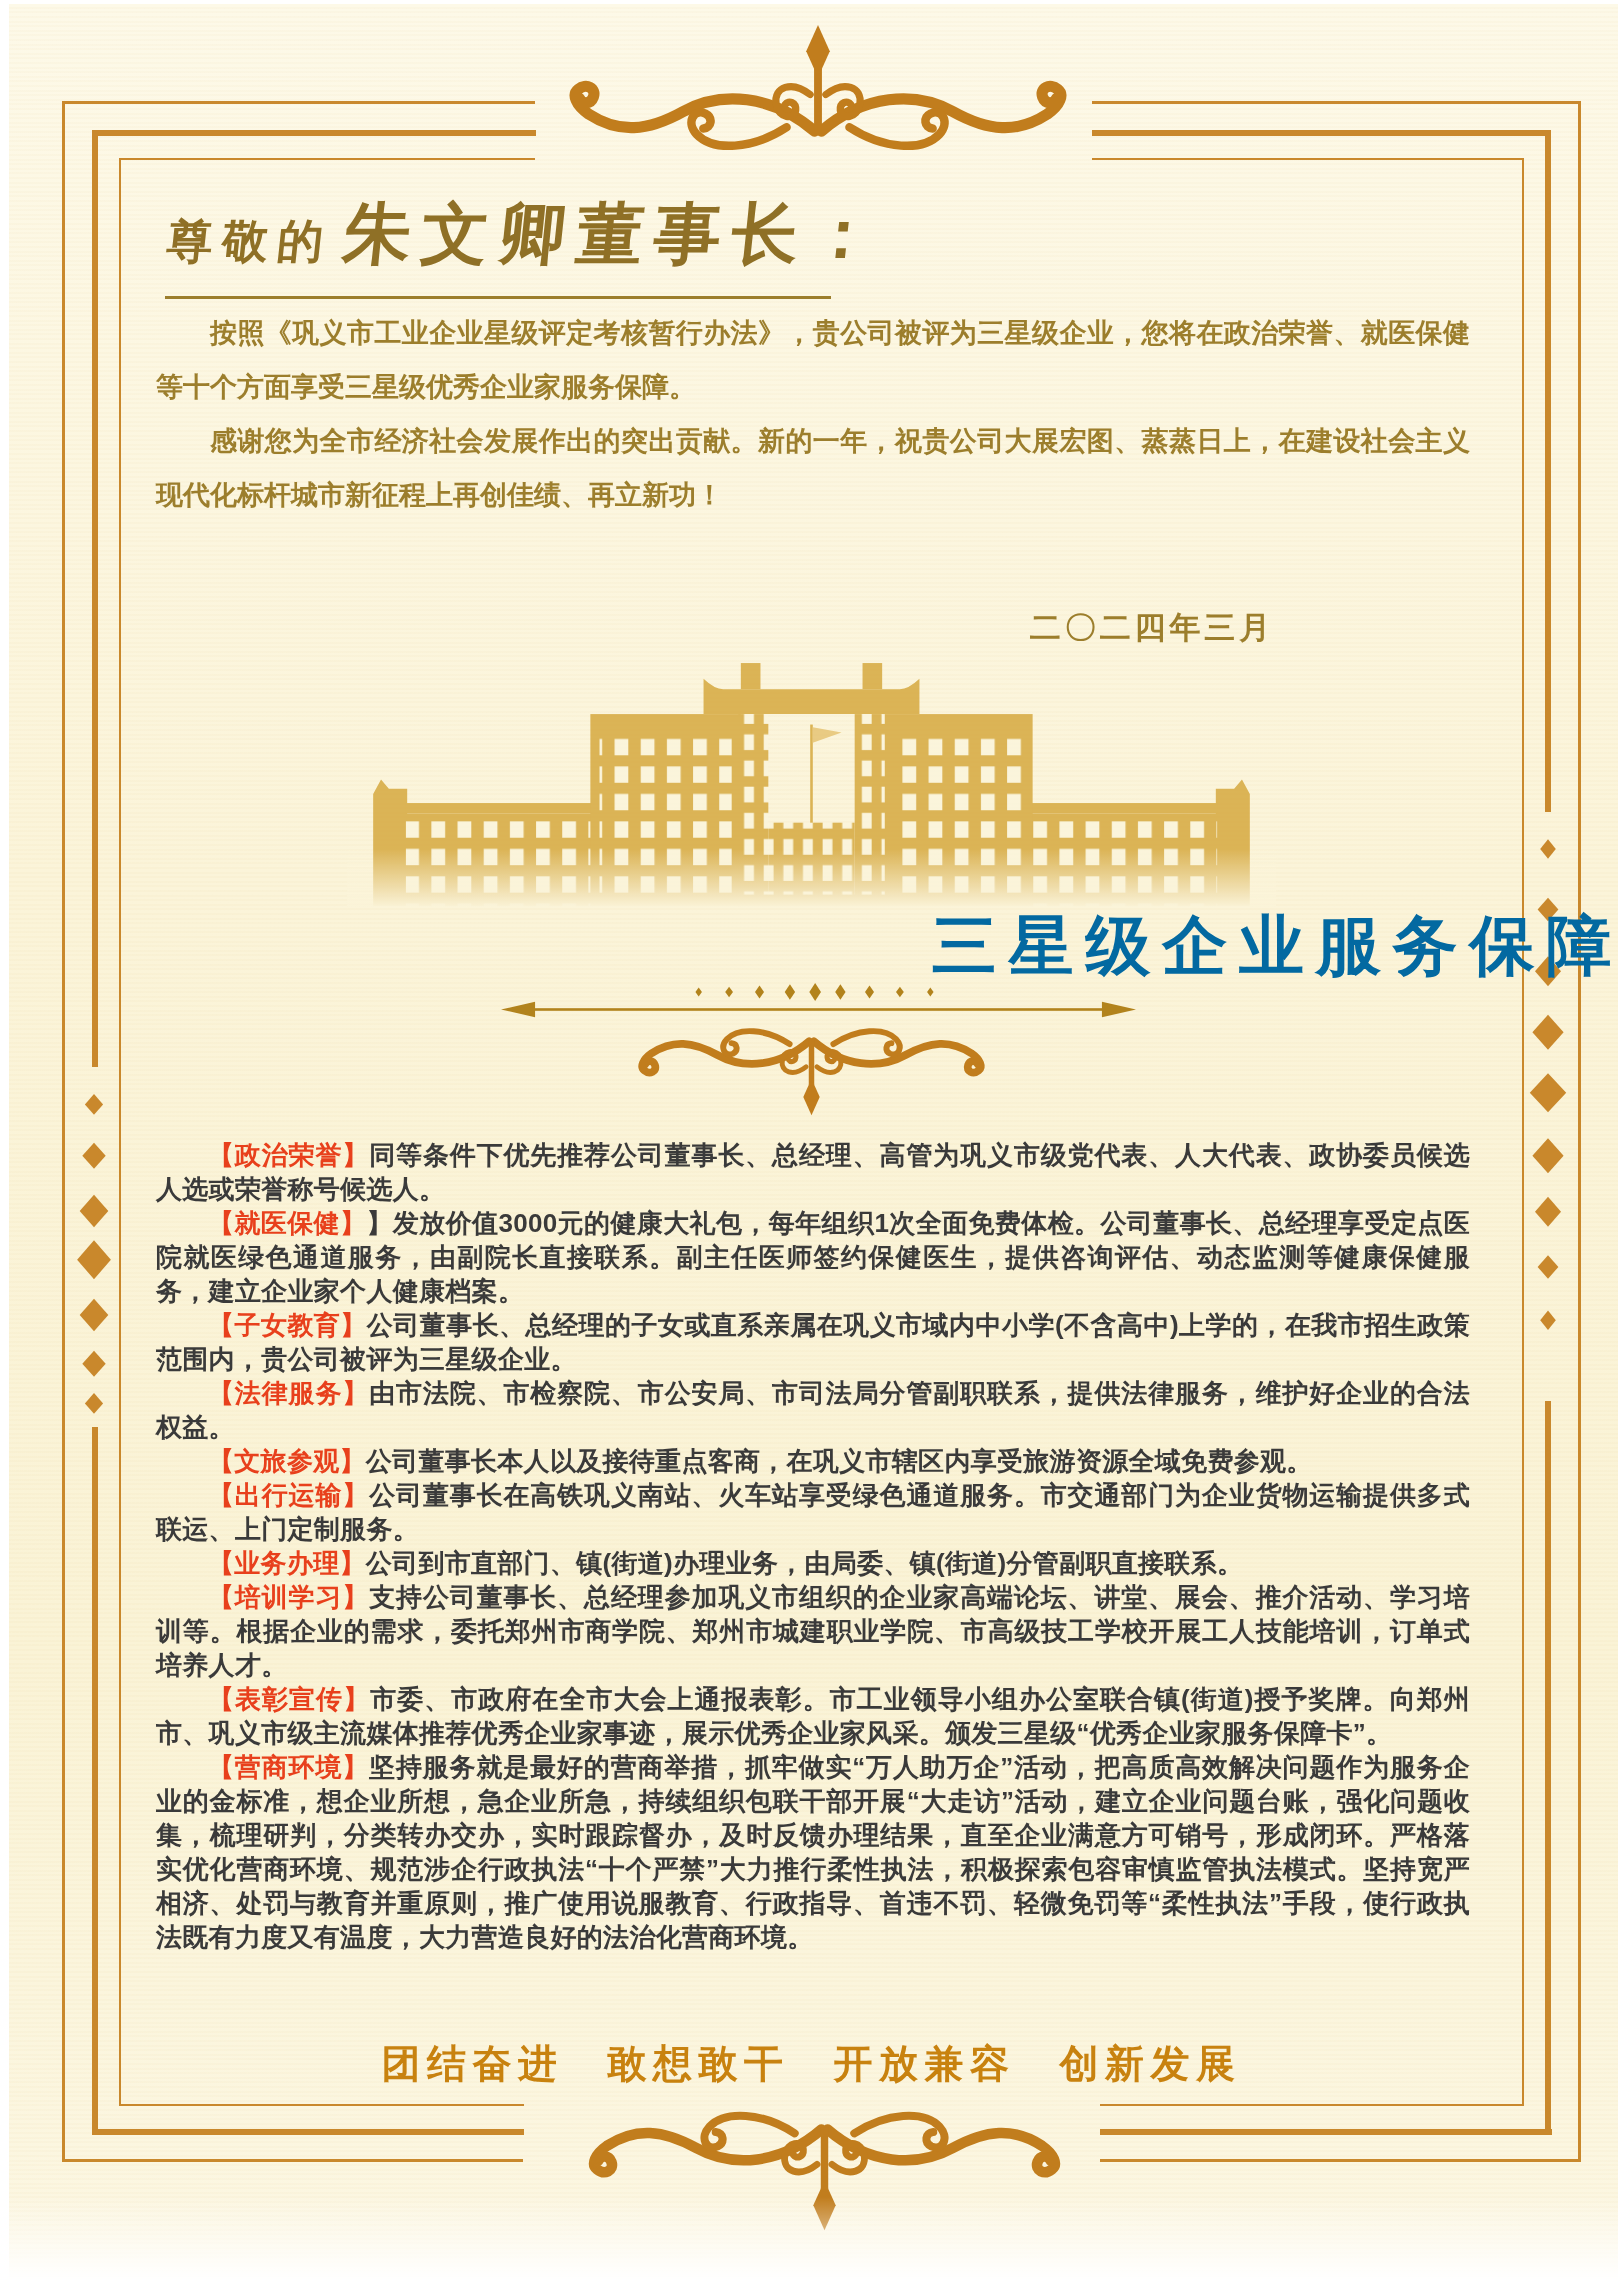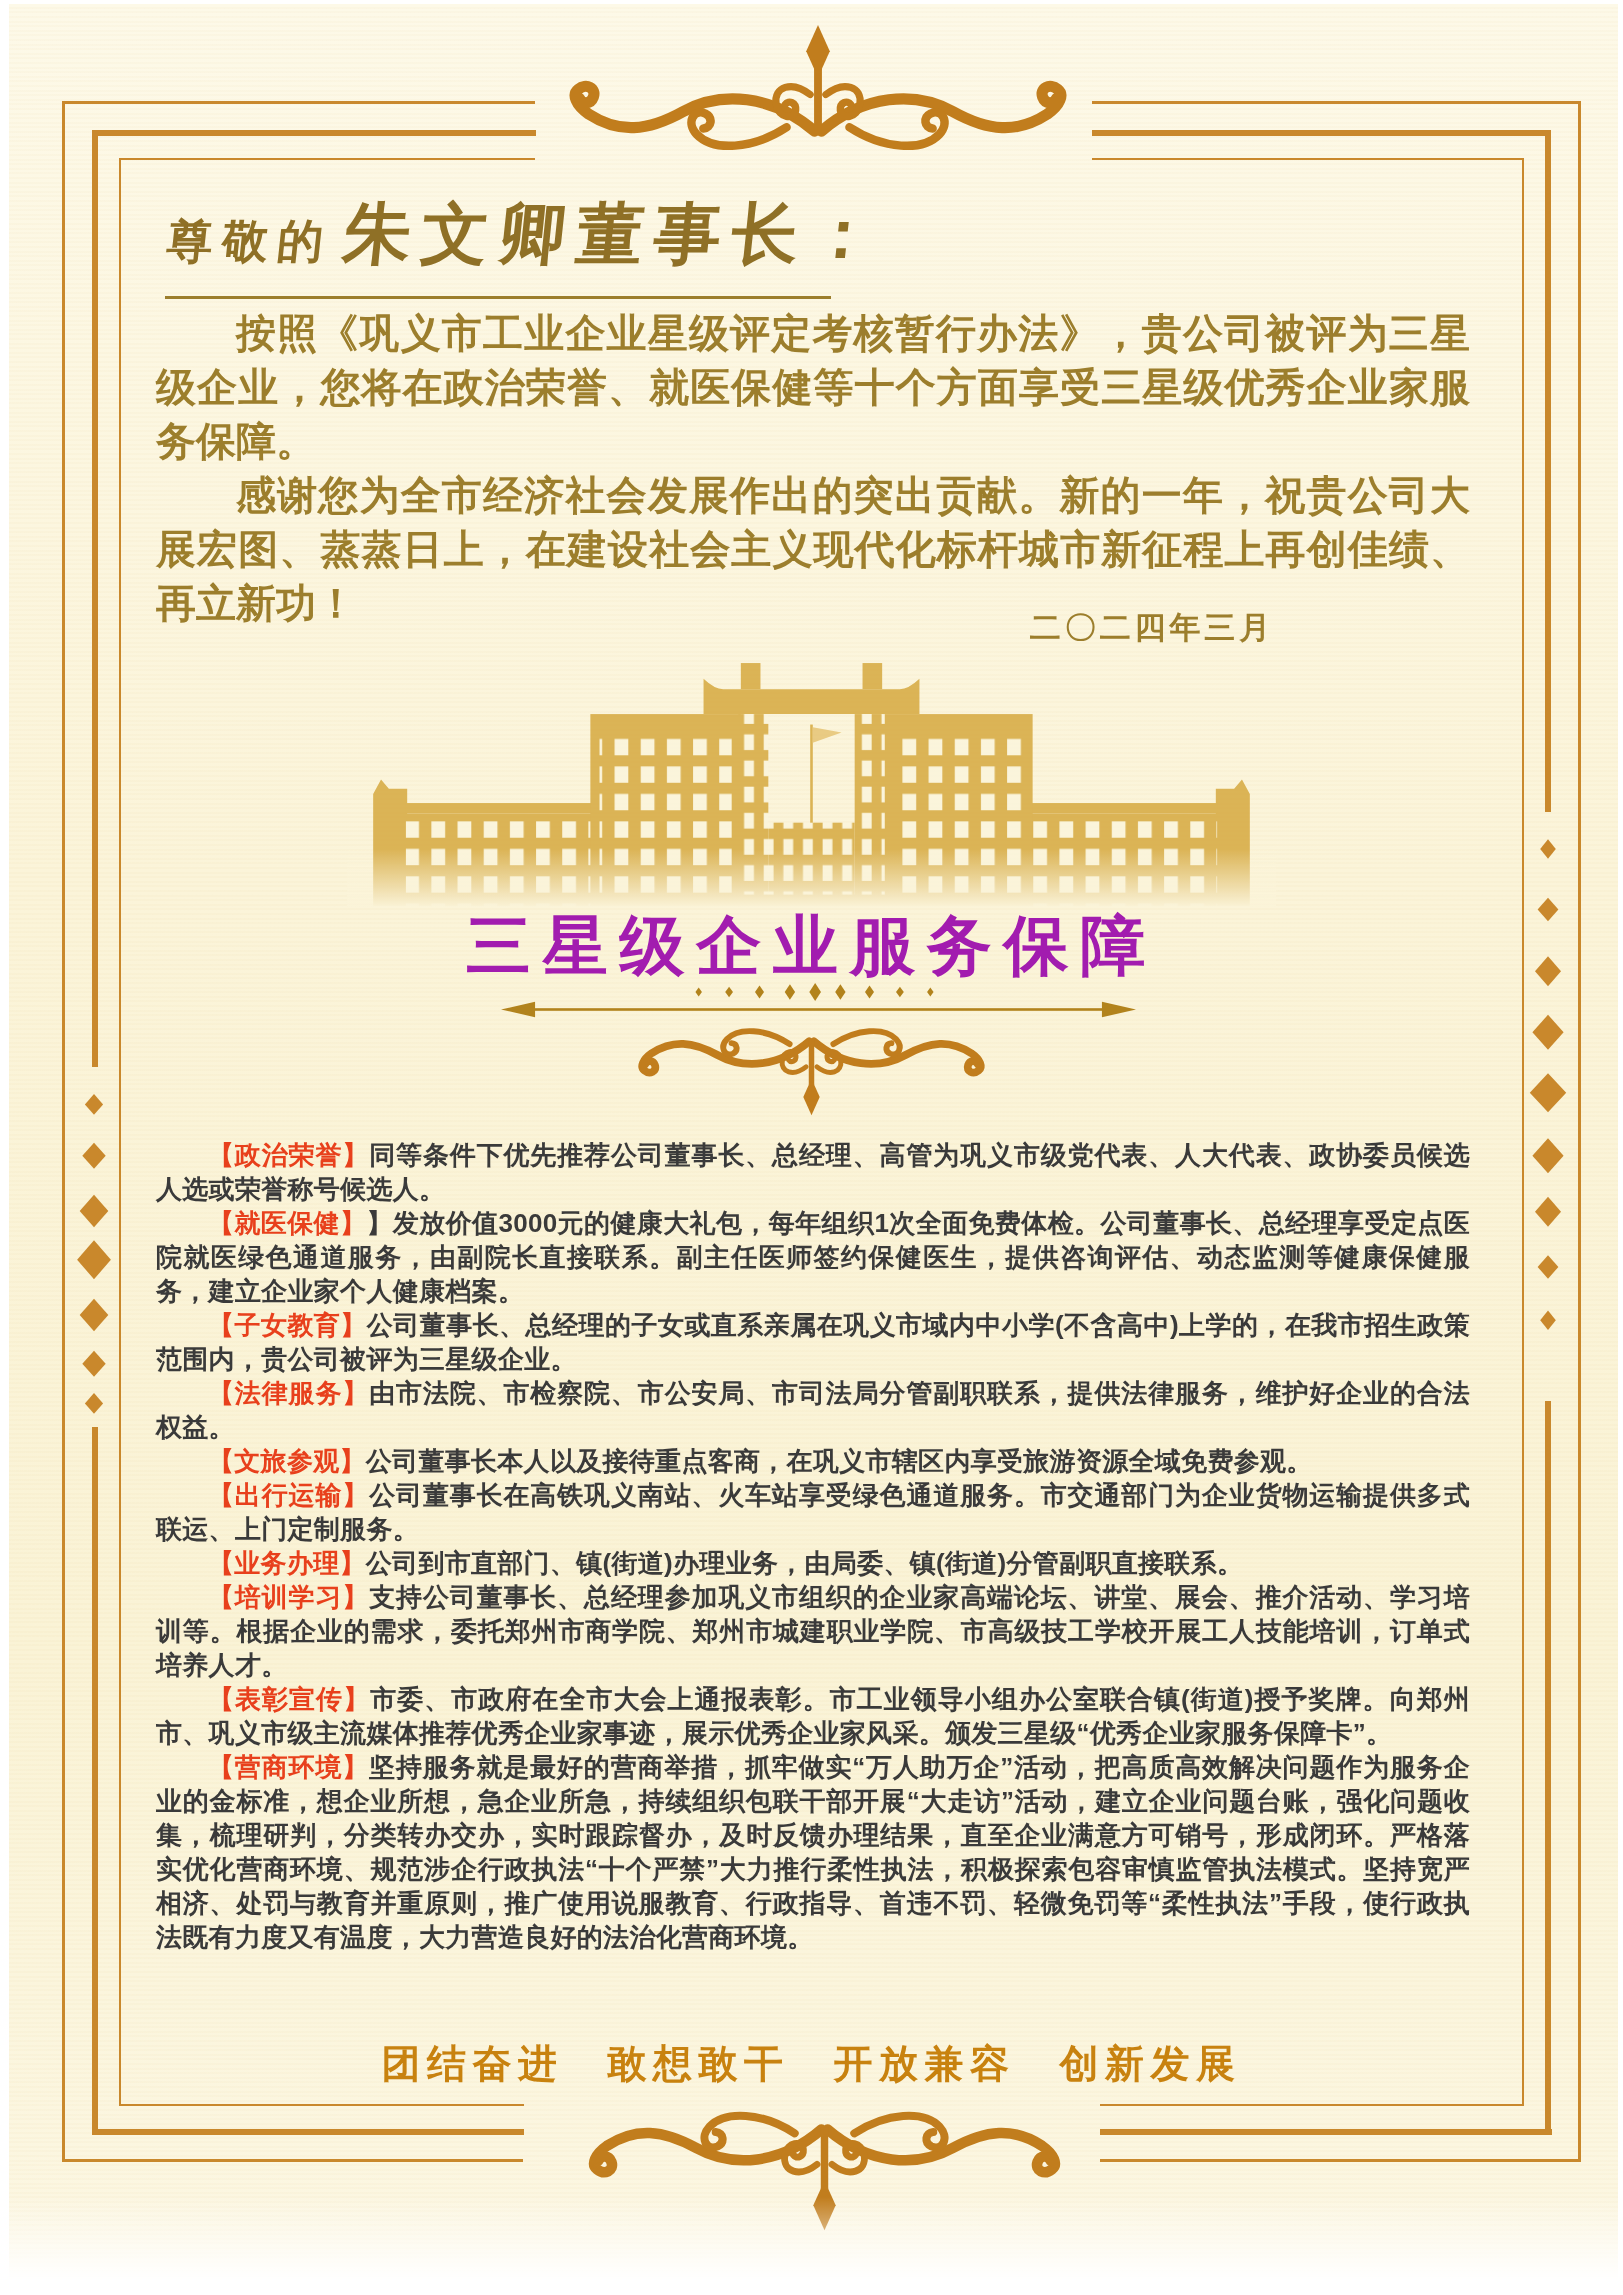--- a/index.html
+++ b/index.html
@@ -15,33 +15,33 @@
   .orn{position:absolute;}
   .flip-v{transform:scaleY(-1);}
   
   .salutation{position:absolute;left:167px;top:189px;display:flex;align-items:baseline;
               color:#8f7026;font-family:"Liberation Serif", serif;font-weight:bold;}
   .salut-prefix{font-size:46px;letter-spacing:9.2px;margin-right:11.8px;transform:skewX(-6deg);}
   .salut-name{font-size:67px;letter-spacing:10.5px;transform:skewX(-6deg);}
   .salut-underline{position:absolute;left:165px;top:296px;width:666px;height:3.3px;background:#9c7e2c;}
   
   .letter{position:absolute;left:156px;top:306px;width:1314px;
-          font-size:40px;line-height:54px;font-weight:bold;color:#9c7e2c;
+          font-size:27px;line-height:54px;font-weight:bold;color:#9c7e2c;
           text-align:justify;text-justify:inter-character;}
   .letter p{margin:0;text-indent:2em;}
   .signatures{position:absolute;left:838px;top:553px;width:628px;display:flex;
               justify-content:space-between;font-size:31px;font-weight:bold;color:#9c7e2c;}
   .sig-date{position:absolute;left:838px;top:607px;width:628px;text-align:center;
             font-size:31px;font-weight:bold;color:#9c7e2c;letter-spacing:3.9px;}
   
   .building{position:absolute;left:347px;top:651px;width:929px;height:257px;opacity:0.85;}
   
-  .section-title{position:absolute;left:0;top:902px;width:100%;text-align:center;
+  .section-title{position:absolute;left:0;top:902px;width:100%;text-align:right;
                  font-family:"Liberation Serif", serif;font-weight:bold;font-size:65px;
-                 letter-spacing:11.8px;color:#a21caf;}
+                 letter-spacing:11.8px;color:#0369a1;}
   
   .diamond-row{position:absolute;left:677px;top:981px;}
   .arrow-line{position:absolute;left:501px;top:999px;}
   .divider-flourish{position:absolute;left:628px;top:1013px;}
   
   .items{position:absolute;left:156px;top:1138px;width:1314px;
          font-size:26px;line-height:34px;color:#3a3a3a;font-weight:600;
          text-align:justify;text-justify:inter-character;letter-spacing:0.3px;}
   .items p{margin:0;text-indent:2em;}
   .bracket-label{color:#e8401c;font-weight:bold;}

